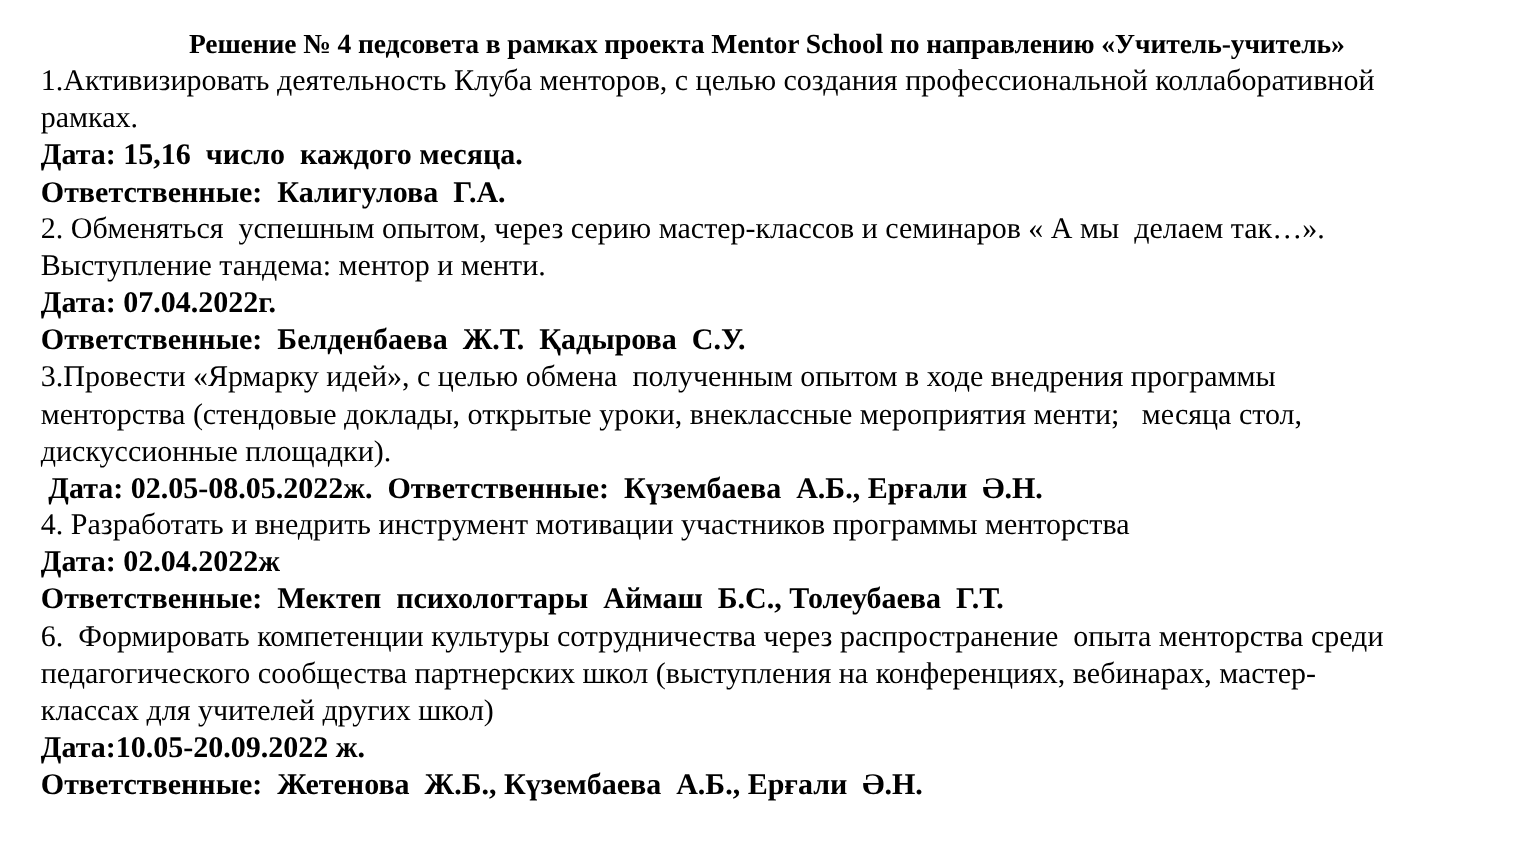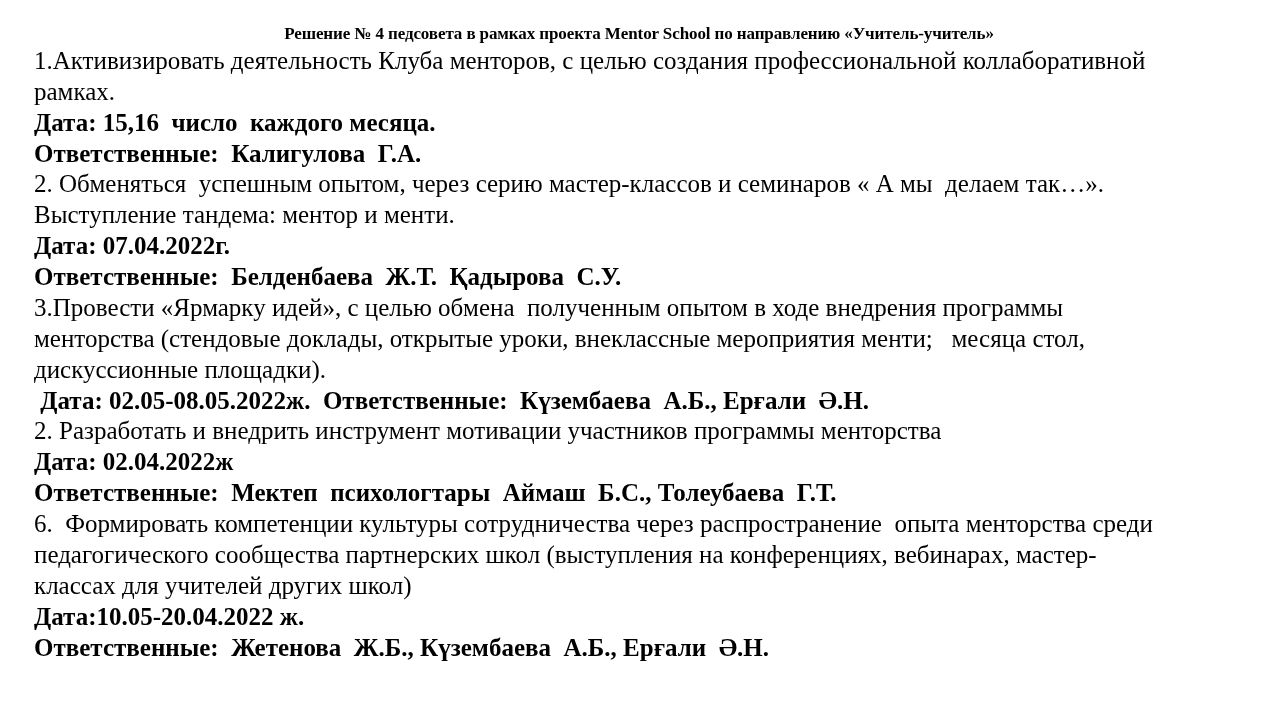--- a/index.html
+++ b/index.html
@@ -15,21 +15,21 @@
     overflow: hidden;
   }
   .page {
     box-sizing: border-box;
     width: 1280px;
     height: 720px;
     padding: 24px 36px 0 34px;
   }
   .doc-title {
     font-weight: bold;
-    font-size: 17px;
+    font-size: 23px;
     line-height: 1.17;
     text-align: center;
     margin: 0 0 2px 0;
     letter-spacing: -0.1px;
   }
   .line {
     font-size: 25px;
     line-height: 1.235;
     margin: 0;
     white-space: pre-wrap;
@@ -52,22 +52,22 @@
     <p class="line bold">Дата: 15,16  число  каждого месяца.</p>
     <p class="line bold">Ответственные:  Калигулова  Г.А.</p>
     <p class="line">2. Обменяться  успешным опытом, через серию мастер-классов и семинаров « А мы  делаем так…».</p>
     <p class="line">Выступление тандема: ментор и менти.</p>
     <p class="line bold">Дата: 07.04.2022г.</p>
     <p class="line bold">Ответственные:  Белденбаева  Ж.Т.  Қадырова  С.У.</p>
     <p class="line">3.Провести «Ярмарку идей», с целью обмена  полученным опытом в ходе внедрения программы</p>
     <p class="line">менторства (стендовые доклады, открытые уроки, внеклассные мероприятия менти;   месяца стол,</p>
     <p class="line">дискуссионные площадки).</p>
     <p class="line bold"> Дата: 02.05-08.05.2022ж.  Ответственные:  Күзембаева  А.Б., Ерғали  Ә.Н.</p>
-    <p class="line">2. Разработать и внедрить инструмент мотивации участников программы менторства</p>
+    <p class="line">4. Разработать и внедрить инструмент мотивации участников программы менторства</p>
     <p class="line bold">Дата: 02.04.2022ж</p>
     <p class="line bold">Ответственные:  Мектеп  психологтары  Аймаш  Б.С., Толеубаева  Г.Т.</p>
     <p class="line">6.  Формировать компетенции культуры сотрудничества через распространение  опыта менторства среди</p>
     <p class="line">педагогического сообщества партнерских школ (выступления на конференциях, вебинарах, мастер-</p>
     <p class="line">классах для учителей других школ)</p>
-    <p class="line bold">Дата:10.05-20.04.2022 ж.</p>
+    <p class="line bold">Дата:10.05-20.09.2022 ж.</p>
     <p class="line bold">Ответственные:  Жетенова  Ж.Б., Күзембаева  А.Б., Ерғали  Ә.Н.</p>
   </div>
 </div>
 
 </body></html>

